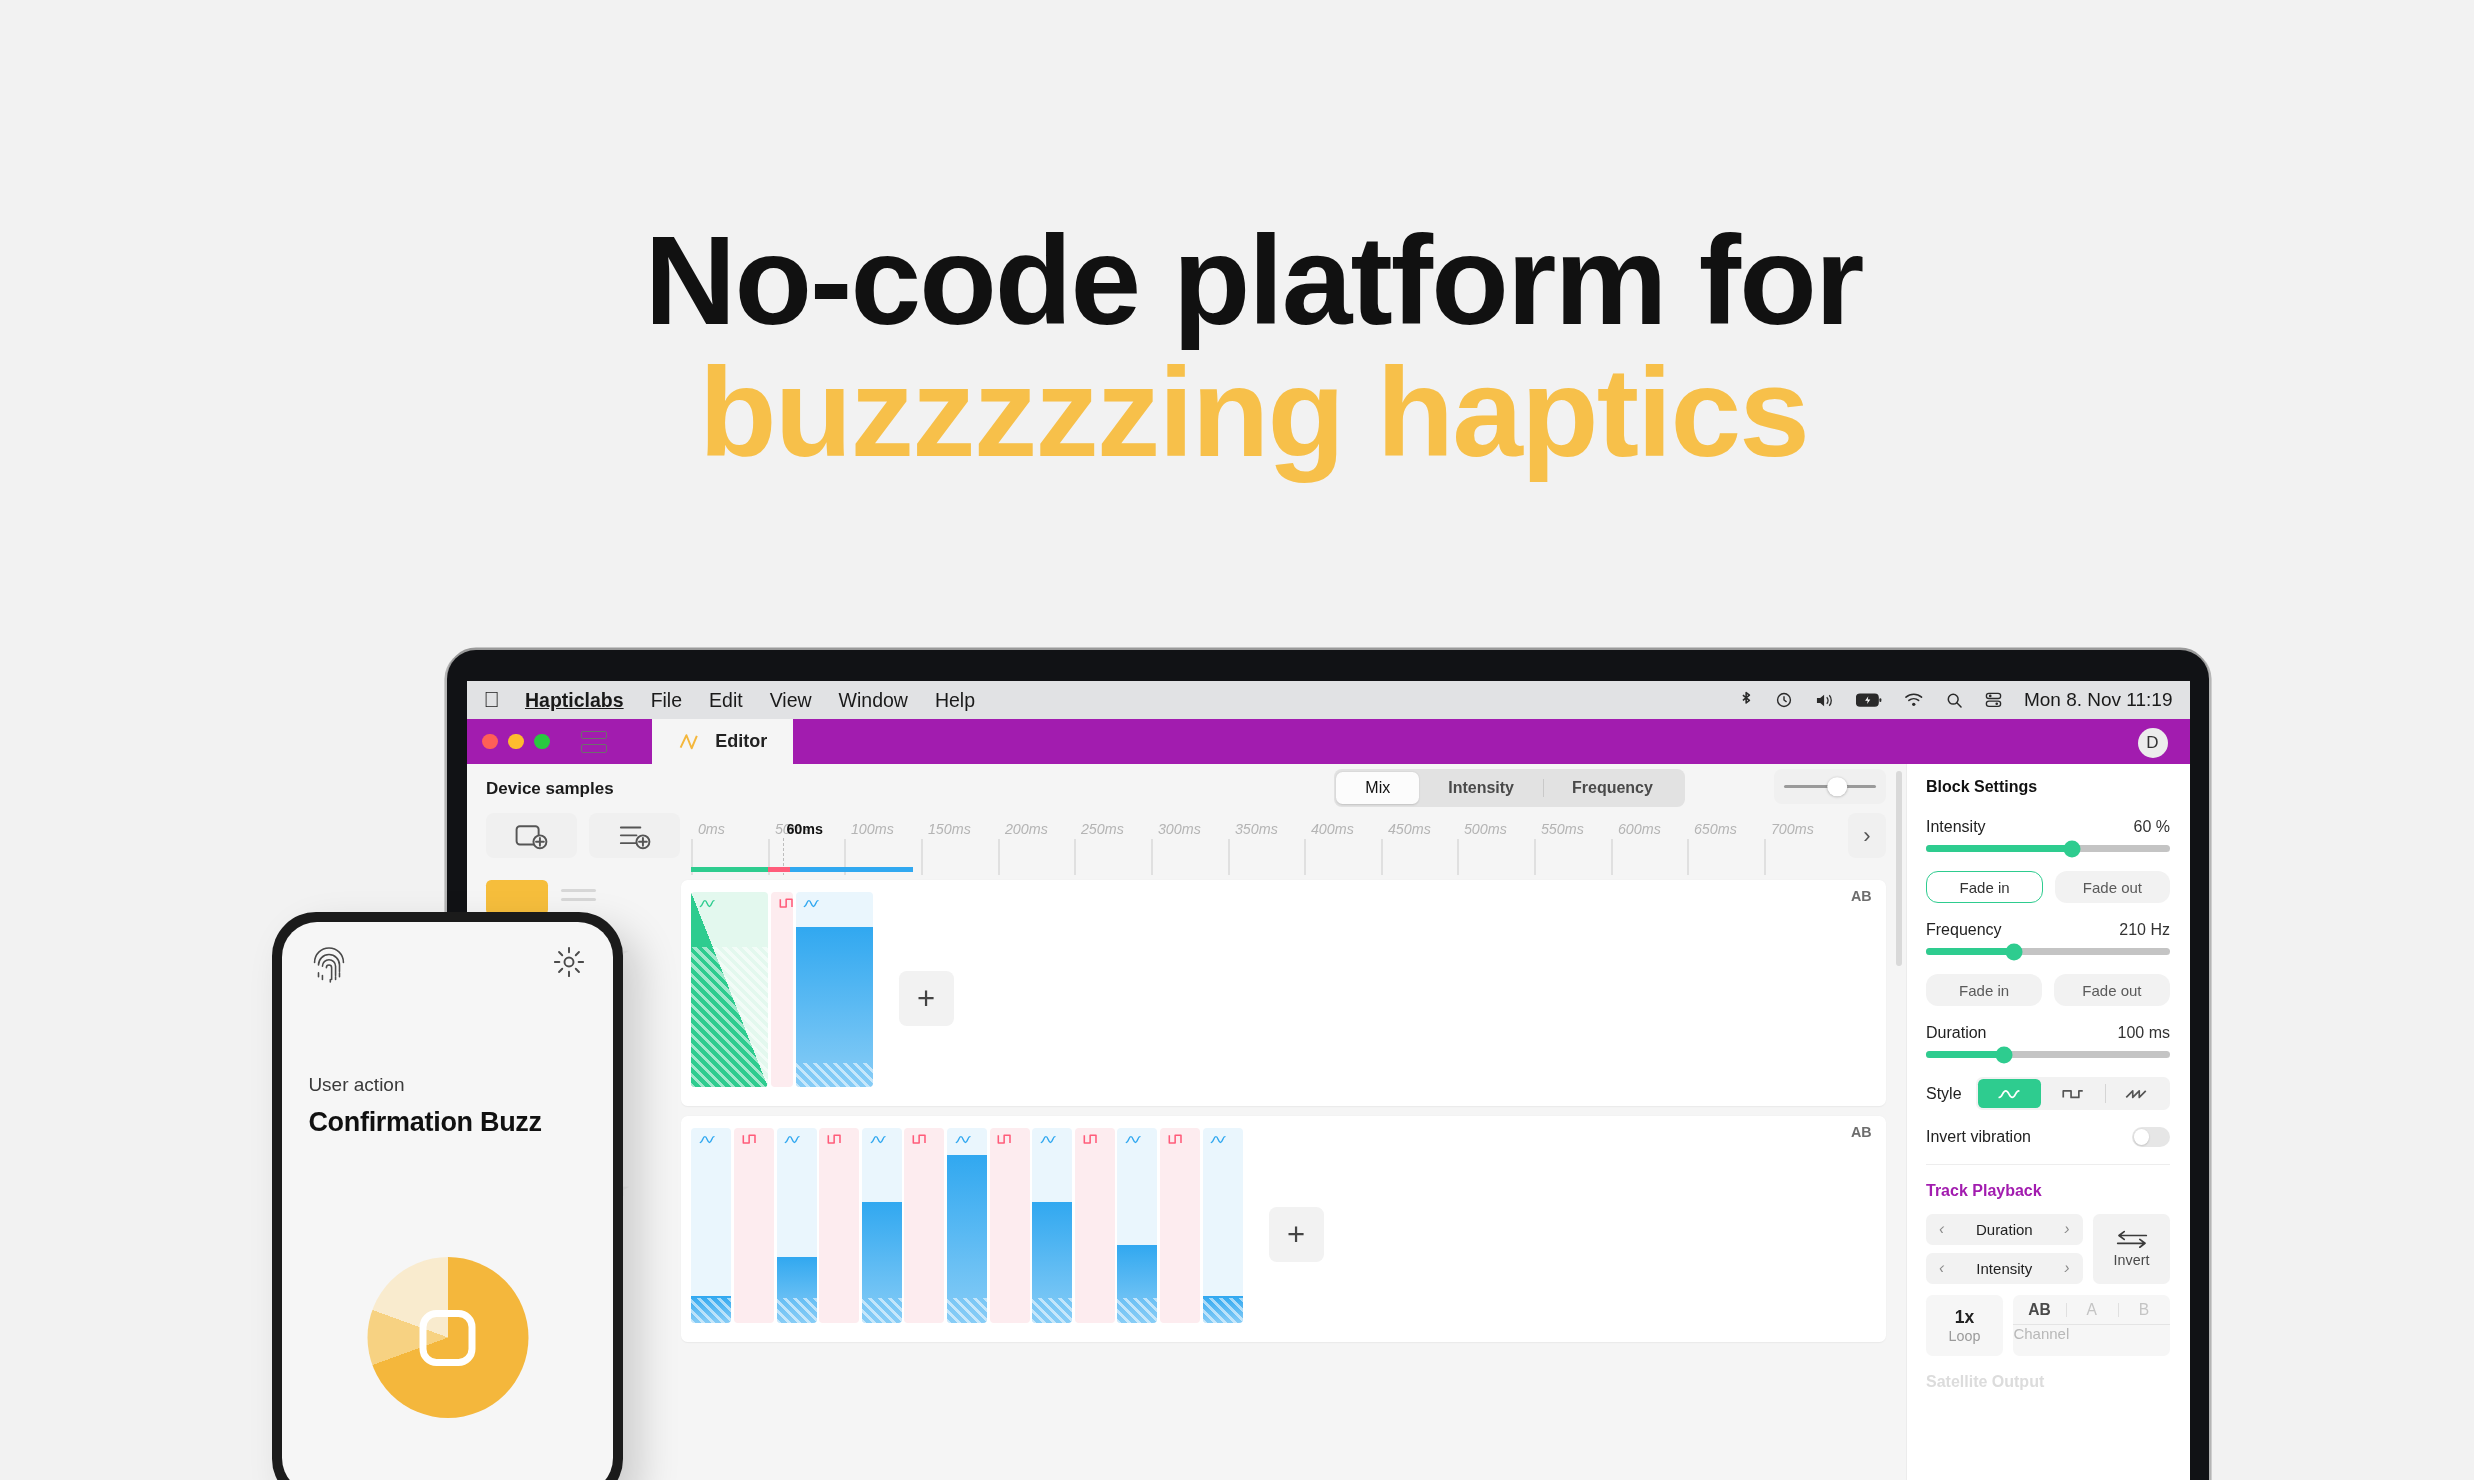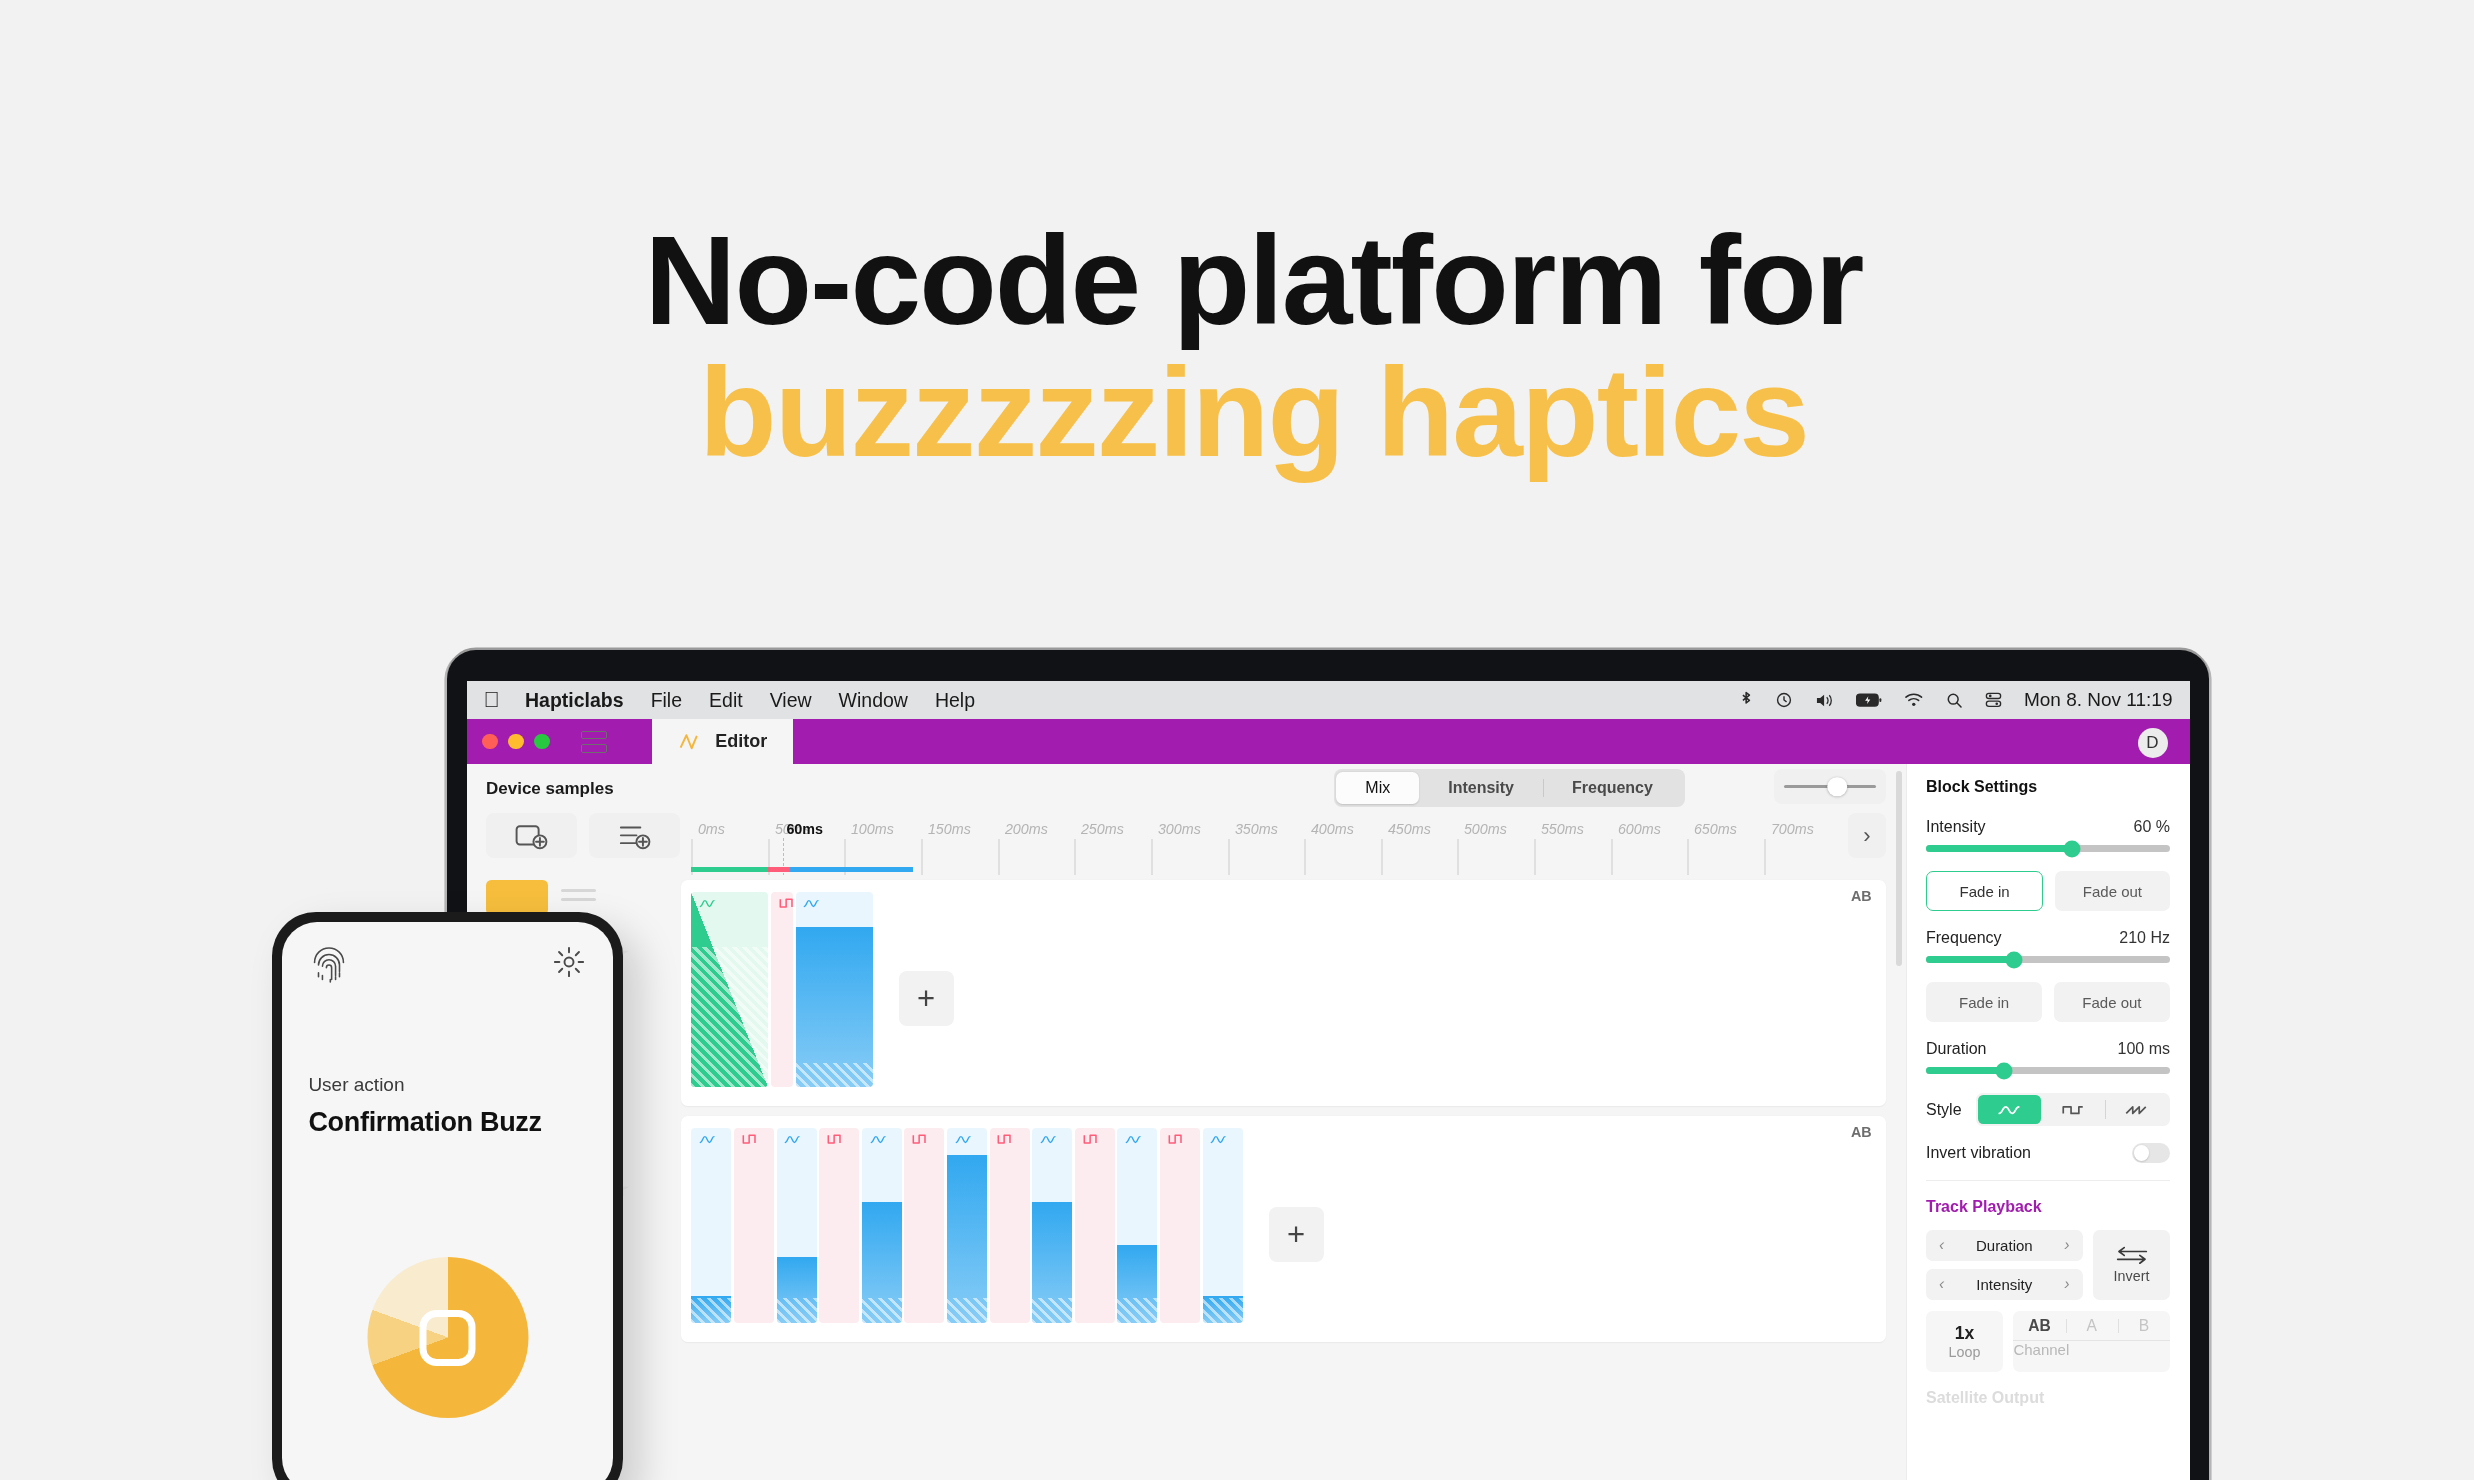--- a/index.html
+++ b/index.html
@@ -33,21 +33,21 @@
     background:#f5f5f5; overflow:hidden; position:relative;
   }
 
   
   .menubar {
     height:38px; background:#dcdde0cc;
     display:flex; align-items:center; padding:0 17px;
     font-size:19.5px; color:#1a1a1a;
   }
   .menubar .mb-item { margin-right:27px; white-space:nowrap; }
-  .menubar .mb-app { font-weight:bold; }
+  .menubar .mb-app { font-weight:bold;text-decoration:underline; }
   .apple-glyph { font-size:22px; margin-right:25px; line-height:1; }
   .mb-right { margin-left:auto; display:flex; align-items:center; gap:22px; }
   .mb-right svg { display:block; }
   .mb-clock { font-size:19px; white-space:nowrap; letter-spacing:0; }
 
   
   .apptoolbar {
     height:45px; background:#a21caf;
     display:flex; align-items:center; padding:0 15.6px; position:relative;
   }
@@ -141,21 +141,21 @@
     border-left:0.6px solid #ececec; position:relative; }
   .sb-title { font-size:16px; font-weight:bold; color:#111; margin-bottom:22px; }
   .row-label { display:flex; justify-content:space-between; align-items:baseline;
     font-size:16px; color:#222; margin-bottom:9px; }
   .row-label .val { color:#333; }
   .slider { height:6.5px; background:#c4c4c4; border-radius:3.9px; position:relative; margin-bottom:19.5px; }
   .slider .fill { position:absolute; left:0; top:0; bottom:0; background:#2ECC8F; border-radius:3.9px; }
   .slider .knob { position:absolute; top:50%; transform:translate(-50%,-50%);
     width:17px; height:17px; border-radius:50%; background:#2ECC8F; }
   .fades { display:flex; gap:11.7px; margin-bottom:18px; }
-  .fade { flex:1; height:40px; border-radius:7px; background:#f2f2f2;
+  .fade { flex:1; height:32px; border-radius:12px; background:#f2f2f2;
     display:flex; align-items:center; justify-content:center; font-size:15px; color:#5a5a5a; }
   .fade.active { background:#fff; border:1.3px solid #2ECC8F; color:#333; }
   .style-row { display:flex; align-items:center; gap:14.3px; margin:3.9px 0 17px 0; }
   .style-row .lbl { font-size:16px; color:#222; }
   .style-seg { flex:1; display:flex; background:#f2f2f2; border-radius:6.5px; padding:1.9px; }
   .style-seg .sbtn { flex:1; height:29px; border-radius:5.2px; display:flex;
     align-items:center; justify-content:center; position:relative; }
   .style-seg .sbtn.active { background:#2ECC8F; }
   .style-seg .sbtn.div:before{ content:""; position:absolute; left:0; top:18%; height:64%;
     width:1.3px; background:#d5d5d5; }

